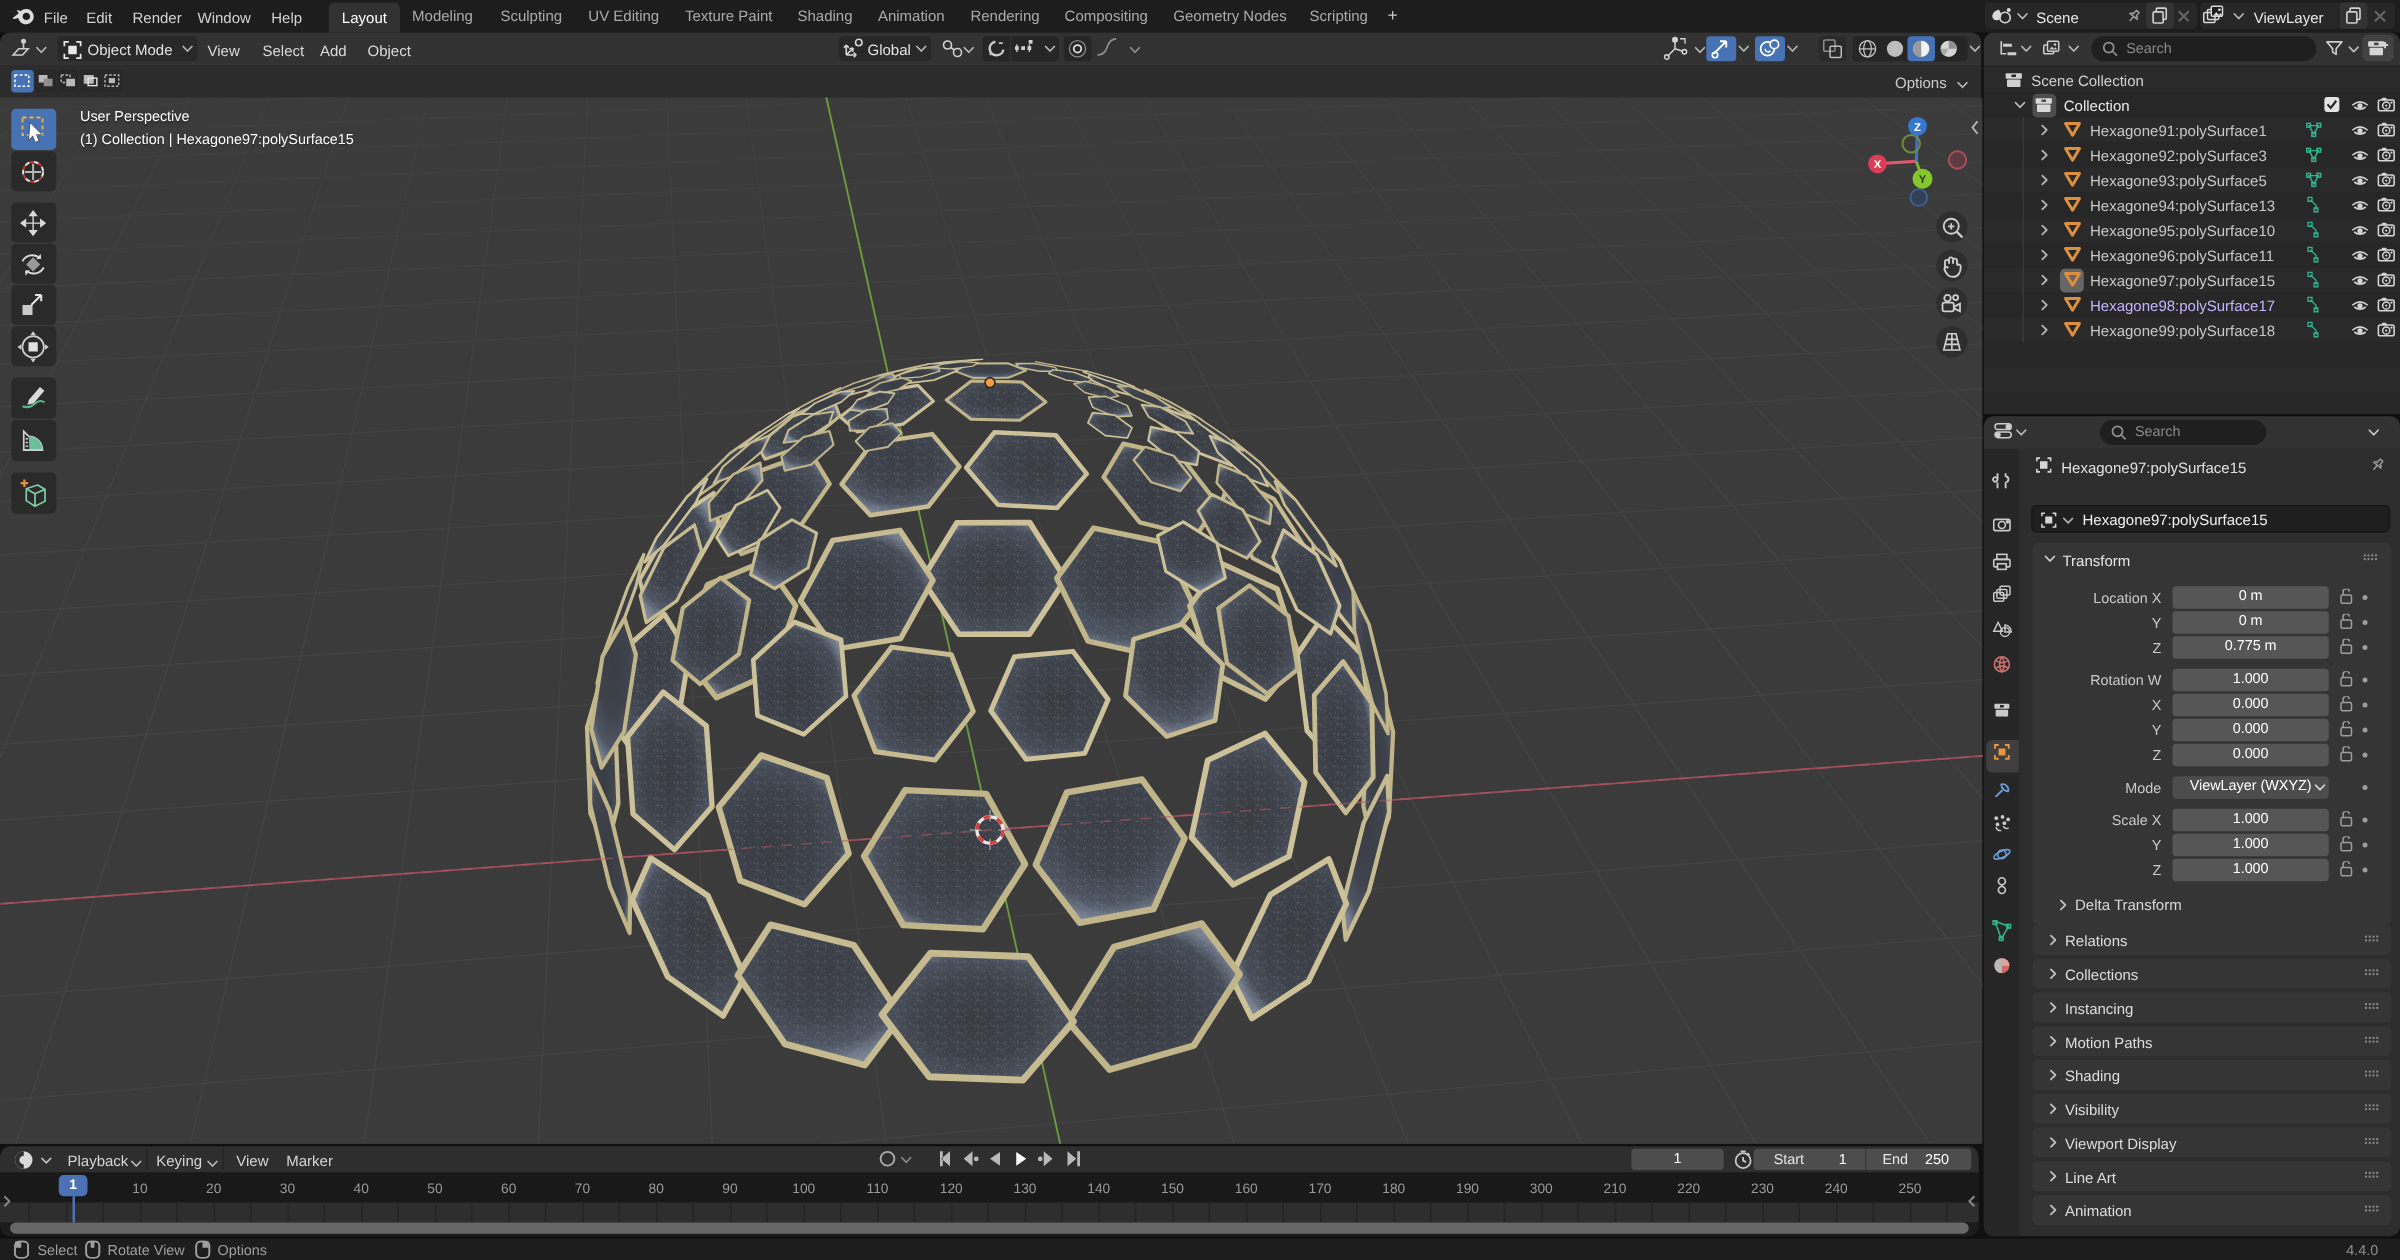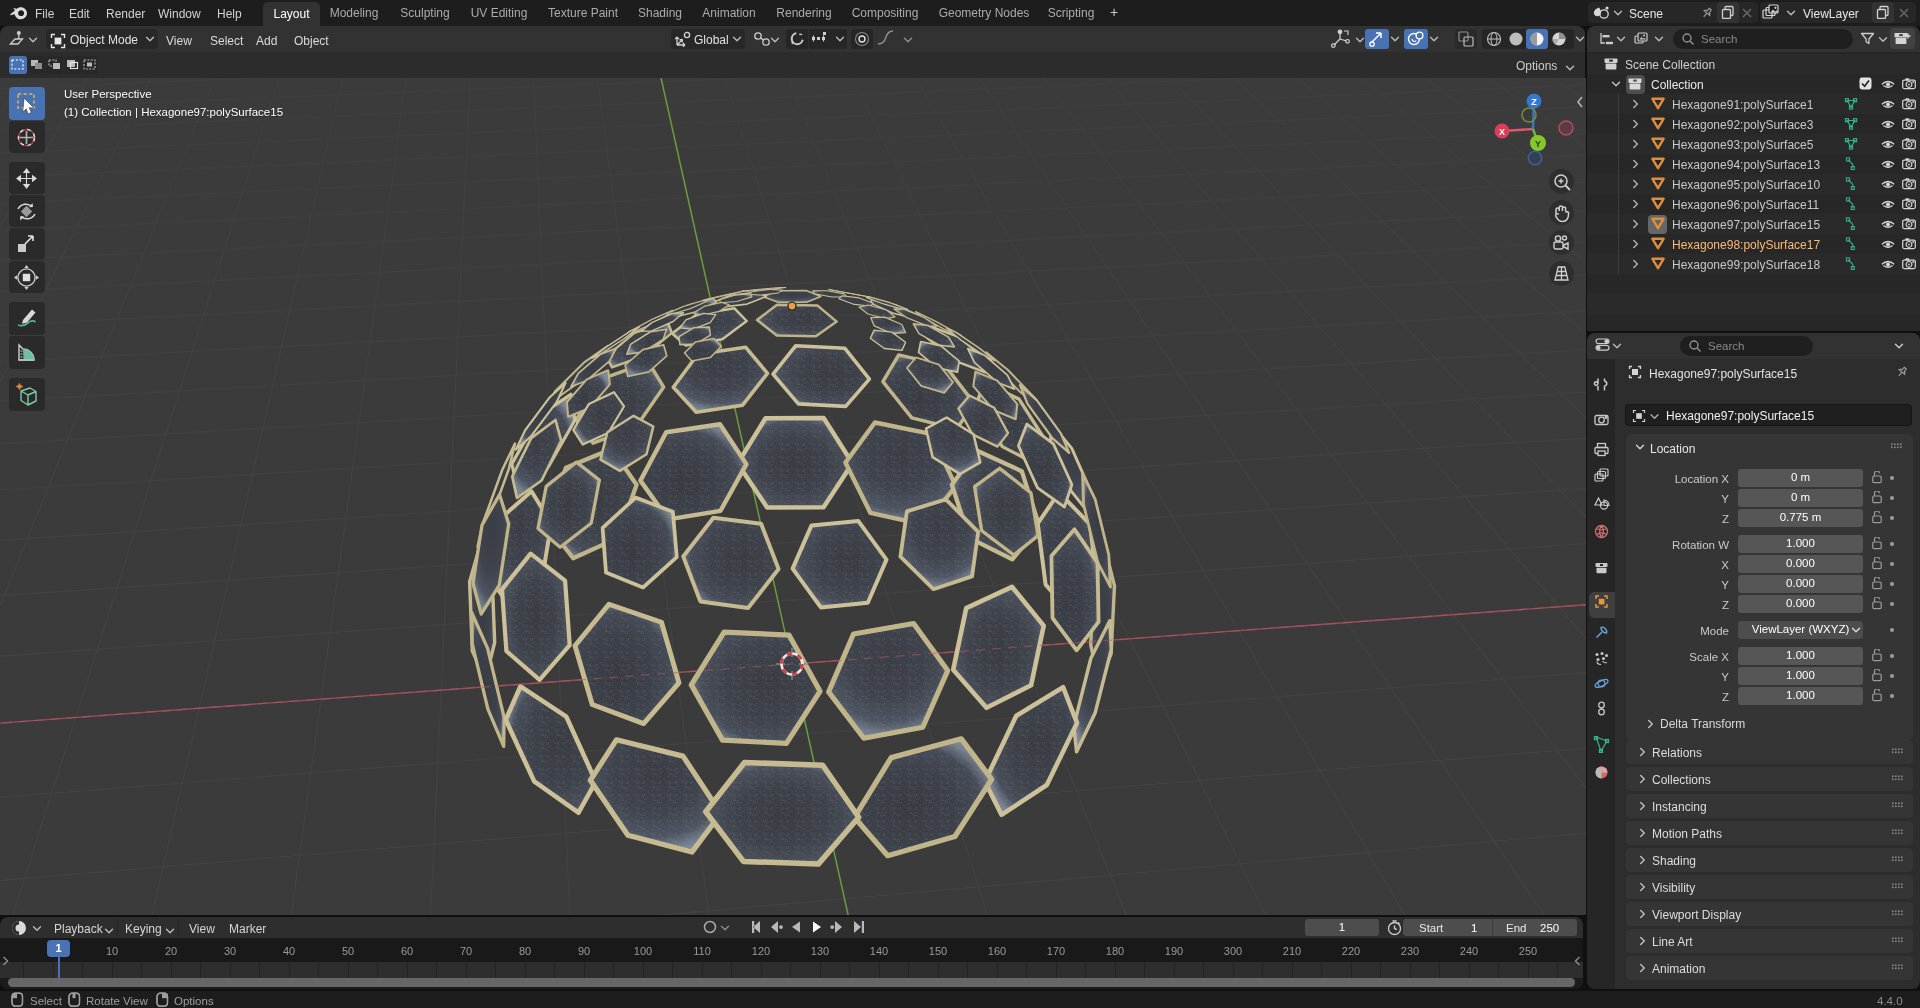--- a/index.html
+++ b/index.html
@@ -1062,21 +1062,21 @@
           <circle cx="4.2" cy="-2" r="0.9" fill="#d5d5d5"></circle>
         </g>
       </svg>
       <div class="abs" style="left:31px;top:208px;width:1px;height:20px;background:#3d3d3d"></div>
       <svg style="position:absolute;left:44px;top:213px" width="10" height="10" viewBox="0 0 10 10">
         <path d="M2.8 1.5 l3.6 3.5 l-3.6 3.5" stroke="#b5b5b5" stroke-width="1.4" fill="none" stroke-linecap="round" stroke-linejoin="round"></path>
       </svg>
       <svg style="position:absolute;left:63px;top:210px" width="16" height="15" viewBox="0 0 16 15">
         <path d="M2.4000000000000004 2.8 L13.6 2.8 L8 12.2 Z" fill="none" stroke="#dd8e3e" stroke-width="2.4" stroke-linejoin="round"></path>
       </svg>
-      <span class="abs" style="left:85px;top:212px;font-size:12px;color:#fdba74">Hexagone98:polySurface17</span>
+      <span class="abs" style="left:85px;top:212px;font-size:12px;color:#c4b5fd">Hexagone98:polySurface17</span>
       <svg style="position:absolute;left:256px;top:210px" width="16" height="16" viewBox="0 0 16 16">
         <g transform="translate(8,7.5)" stroke="#31b58f" fill="none" stroke-width="1.05">
           <path d="M-2.8 -3.6 L1.8 0.8 L1.8 4.2"></path>
           <rect x="-4.6" y="-5.6" width="3.2" height="3.2"></rect>
           <path d="M0.3 2.9 h3 v3 h-3 z"></path>
         </g>
       </svg>
       <svg style="position:absolute;left:293px;top:211px" width="16" height="14" viewBox="0 0 16 14">
         <g transform="translate(8,7)">
           <path d="M-6.2 0.2 Q0 -5.2 6.2 0.2" fill="none" stroke="#d5d5d5" stroke-width="1.3"></path>
@@ -1263,21 +1263,21 @@
         </svg>
         <svg style="position:absolute;left:24px;top:7px" width="9" height="9" viewBox="0 0 9 9">
           <path d="M1.0 2.7 l3.5 3.6 l3.5 -3.6" stroke="#aaa" stroke-width="1.4" fill="none" stroke-linecap="round" stroke-linejoin="round"></path>
         </svg>
         <span class="abs" style="left:40px;top:4px;font-size:12px;color:#f0f0f0">Hexagone97:polySurface15</span>
       </div>
       <div class="abs" style="left:39px;top:101px;width:287px;height:306px;background:#353535;border-radius:5px"></div>
       <svg style="position:absolute;left:47px;top:108px" width="12" height="12" viewBox="0 0 12 12">
         <path d="M2.5 4.2 l3.5 3.6 l3.5 -3.6" stroke="#d0d0d0" stroke-width="1.4" fill="none" stroke-linecap="round" stroke-linejoin="round"></path>
       </svg>
-      <span class="abs" style="left:63px;top:109px;font-size:12px;color:#e5e5e5">Location</span>
+      <span class="abs" style="left:63px;top:109px;font-size:12px;color:#e5e5e5">Transform</span>
       <svg style="position:absolute;left:303px;top:109px" width="16" height="10" viewBox="0 0 16 10">
         <rect x="1" y="1.5" width="1.6" height="1.6" fill="#8a8a8a"></rect>
         <rect x="4" y="1.5" width="1.6" height="1.6" fill="#8a8a8a"></rect>
         <rect x="7" y="1.5" width="1.6" height="1.6" fill="#8a8a8a"></rect>
         <rect x="10" y="1.5" width="1.6" height="1.6" fill="#8a8a8a"></rect>
         <rect x="1" y="4.5" width="1.6" height="1.6" fill="#8a8a8a"></rect>
         <rect x="4" y="4.5" width="1.6" height="1.6" fill="#8a8a8a"></rect>
         <rect x="7" y="4.5" width="1.6" height="1.6" fill="#8a8a8a"></rect>
         <rect x="10" y="4.5" width="1.6" height="1.6" fill="#8a8a8a"></rect>
       </svg>

